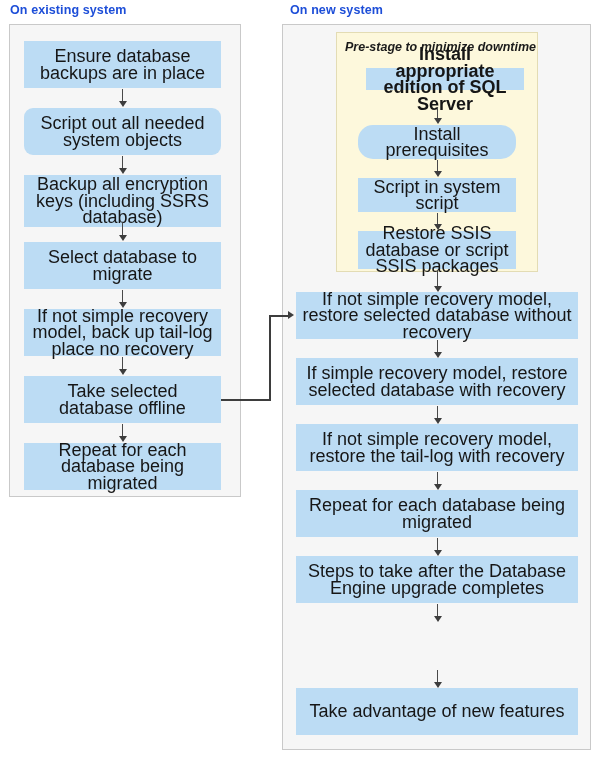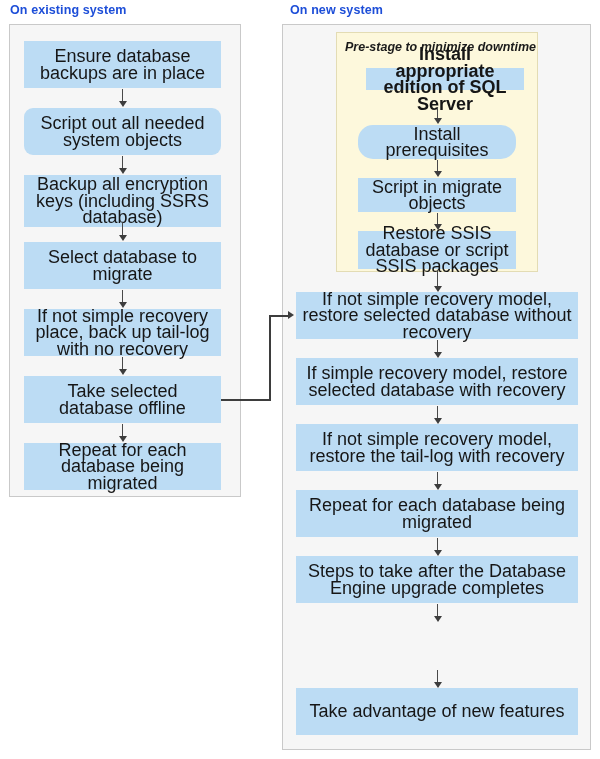--- a/index.html
+++ b/index.html
@@ -141,21 +141,21 @@
 
   <div class="node" style="left:24px;top:242px;width:197px;height:47px;">
     <span>Select database to migrate</span>
   </div>
   <div class="arrow-v" style="left:117px;top:290px;height:18px;">
     <div class="shaft"></div>
       <div class="head"></div>
   </div>
 
   <div class="node" style="left:24px;top:309px;width:197px;height:47px;">
-    <span>If not simple recovery place, back up tail-log with no recovery</span>
+    <span>If not simple recovery model, back up tail-log place no recovery</span>
   </div>
   <div class="arrow-v" style="left:117px;top:357px;height:18px;">
     <div class="shaft"></div>
       <div class="head"></div>
   </div>
 
   <div class="node" style="left:24px;top:376px;width:197px;height:47px;">
     <span>Take selected database offline</span>
   </div>
   <div class="arrow-v" style="left:117px;top:424px;height:18px;">
@@ -187,21 +187,21 @@
 
   <div class="node" style="left:358px;top:125px;width:158px;height:34px;border-radius:15px;">
     <span>Install prerequisites</span>
   </div>
   <div class="arrow-v" style="left:432px;top:160px;height:17px;">
     <div class="shaft"></div>
       <div class="head"></div>
   </div>
 
   <div class="node" style="left:358px;top:178px;width:158px;height:34px;">
-    <span>Script in migrate objects</span>
+    <span>Script in system script</span>
   </div>
   <div class="arrow-v" style="left:432px;top:213px;height:17px;">
     <div class="shaft"></div>
       <div class="head"></div>
   </div>
 
   <div class="node" style="left:358px;top:231px;width:158px;height:38px;">
     <span>Restore SSIS database or script SSIS packages</span>
   </div>
   <div class="arrow-v" style="left:432px;top:270px;height:22px;">

